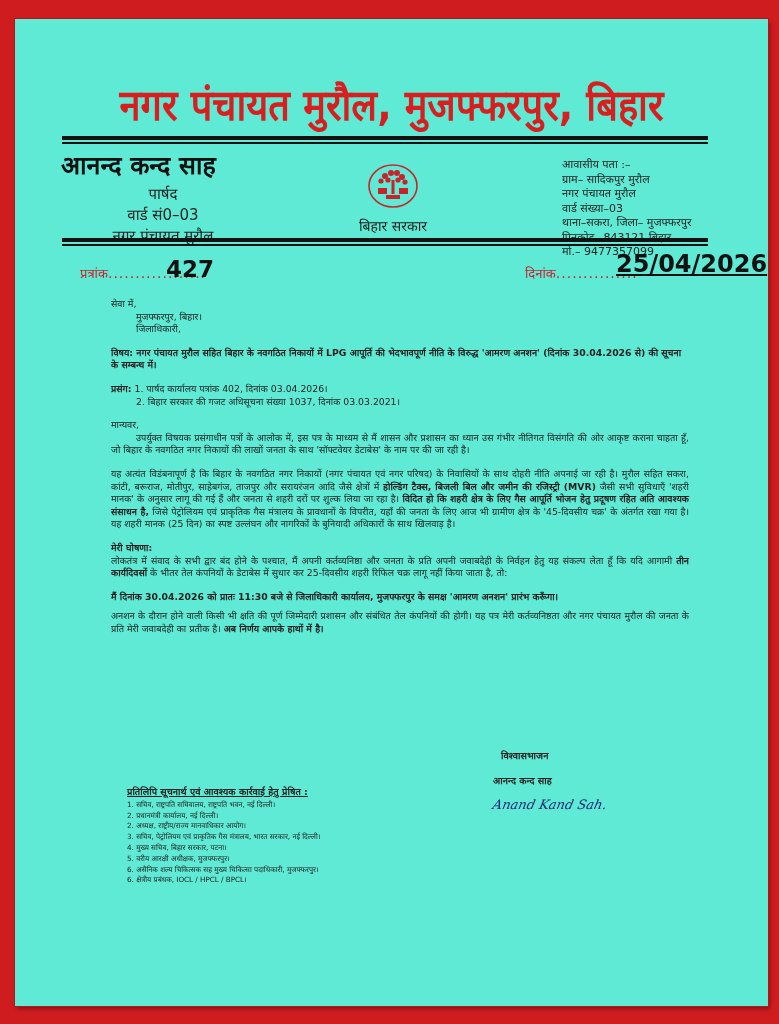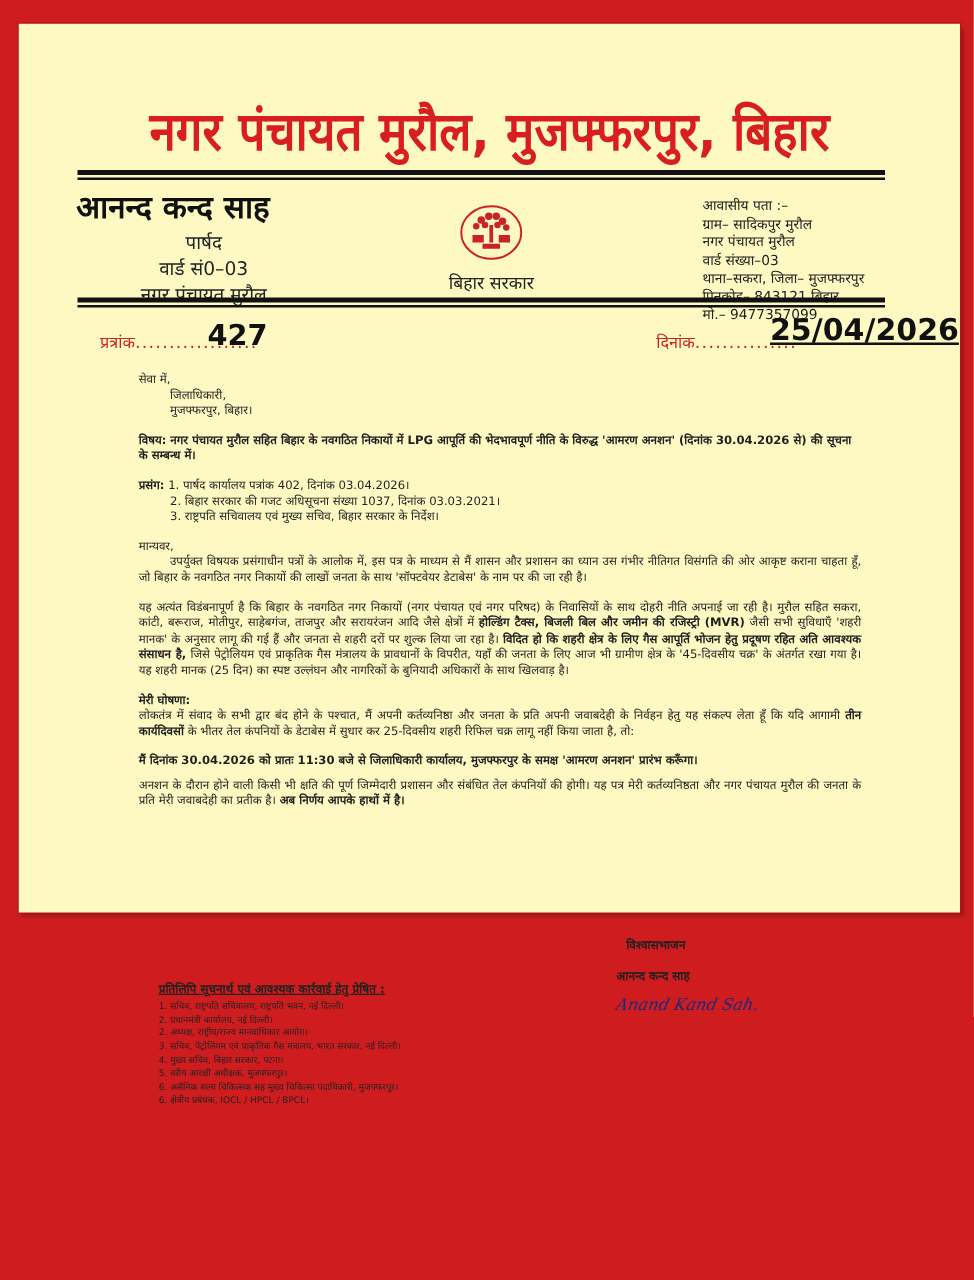--- a/index.html
+++ b/index.html
@@ -7,22 +7,22 @@
     width: 779px; height: 1024px;
     background: #cf1d1f;
     position: relative;
     overflow: hidden;
     font-family: "DejaVu Sans", "Liberation Sans", sans-serif;
     color: #1a1a1a;
   }
   .page {
     position: absolute;
     left: 15px; top: 19px;
-    width: 753px; height: 711px;
-    background: #fef9c3;
+    width: 753px; height: 987px;
+    background: #5eead4;
     box-shadow: 0 0 0 1px #b5141a, 2px 3px 4px rgba(0,0,0,0.35);
   }
   .main-title {
     position: absolute;
     left: 0; right: 0; top: 58px;
     text-align: center;
     font-family: "DejaVu Sans", sans-serif;
     font-weight: bold;
     font-size: 38px;
     color: #d81e1e;
@@ -153,28 +153,27 @@
     <span class="ref-value">427</span>
   </div>
 
   <div class="ref-row letter-date">
     <span class="ref-label">दिनांक</span><span class="ref-dots">...............</span>
     <span class="ref-value">25/04/2026</span>
   </div>
 
   <div class="body">
     <p>सेवा में,</p>
+    <p class="indent">मुजफ्फरपुर, बिहार।</p>
     <p class="indent">जिलाधिकारी,</p>
-    <p class="indent">मुजफ्फरपुर, बिहार।</p>
     <div class="gap"></div>
     <p class="bold">विषय: नगर पंचायत मुरौल सहित बिहार के नवगठित निकायों में LPG आपूर्ति की भेदभावपूर्ण नीति के विरुद्ध 'आमरण अनशन' (दिनांक 30.04.2026 से) की सूचना के सम्बन्ध में।</p>
     <div class="gap"></div>
     <p><span class="bold">प्रसंग:</span> <span>1. पार्षद कार्यालय पत्रांक 402, दिनांक 03.04.2026।</span></p>
     <p class="indent">2. बिहार सरकार की गजट अधिसूचना संख्या 1037, दिनांक 03.03.2021।</p>
-    <p class="indent">3. राष्ट्रपति सचिवालय एवं मुख्य सचिव, बिहार सरकार के निर्देश।</p>
     <div class="gap"></div>
     <p>मान्यवर,</p>
     <p class="first-indent just">उपर्युक्त विषयक प्रसंगाधीन पत्रों के आलोक में, इस पत्र के माध्यम से मैं शासन और प्रशासन का ध्यान उस गंभीर नीतिगत विसंगति की ओर आकृष्ट कराना चाहता हूँ, जो बिहार के नवगठित नगर निकायों की लाखों जनता के साथ 'सॉफ्टवेयर डेटाबेस' के नाम पर की जा रही है।</p>
     <div class="gap"></div>
     <p class="just"><span>यह अत्यंत विडंबनापूर्ण है कि बिहार के नवगठित नगर निकायों (नगर पंचायत एवं नगर परिषद) के निवासियों के साथ दोहरी नीति अपनाई जा रही है। मुरौल सहित सकरा, कांटी, बरूराज, मोतीपुर, साहेबगंज, ताजपुर और सरायरंजन आदि जैसे क्षेत्रों में </span><span class="bold">होल्डिंग टैक्स, बिजली बिल और जमीन की रजिस्ट्री (MVR)</span><span> जैसी सभी सुविधाएँ 'शहरी मानक' के अनुसार लागू की गई हैं और जनता से शहरी दरों पर शुल्क लिया जा रहा है। </span><span class="bold">विदित हो कि शहरी क्षेत्र के लिए गैस आपूर्ति भोजन हेतु प्रदूषण रहित अति आवश्यक संसाधन है,</span><span> जिसे पेट्रोलियम एवं प्राकृतिक गैस मंत्रालय के प्रावधानों के विपरीत, यहाँ की जनता के लिए आज भी ग्रामीण क्षेत्र के '45-दिवसीय चक्र' के अंतर्गत रखा गया है। यह शहरी मानक (25 दिन) का स्पष्ट उल्लंघन और नागरिकों के बुनियादी अधिकारों के साथ खिलवाड़ है।</span></p>
     <div class="gap"></div>
     <p class="bold">मेरी घोषणा:</p>
     <p class="just"><span>लोकतंत्र में संवाद के सभी द्वार बंद होने के पश्चात, मैं अपनी कर्तव्यनिष्ठा और जनता के प्रति अपनी जवाबदेही के निर्वहन हेतु यह संकल्प लेता हूँ कि यदि आगामी </span><span class="bold">तीन कार्यदिवसों</span><span> के भीतर तेल कंपनियों के डेटाबेस में सुधार कर 25-दिवसीय शहरी रिफिल चक्र लागू नहीं किया जाता है, तो:</span></p>
     <div class="gap"></div>
     <p class="bold">मैं दिनांक 30.04.2026 को प्रातः 11:30 बजे से जिलाधिकारी कार्यालय, मुजफ्फरपुर के समक्ष 'आमरण अनशन' प्रारंभ करूँगा।</p>

